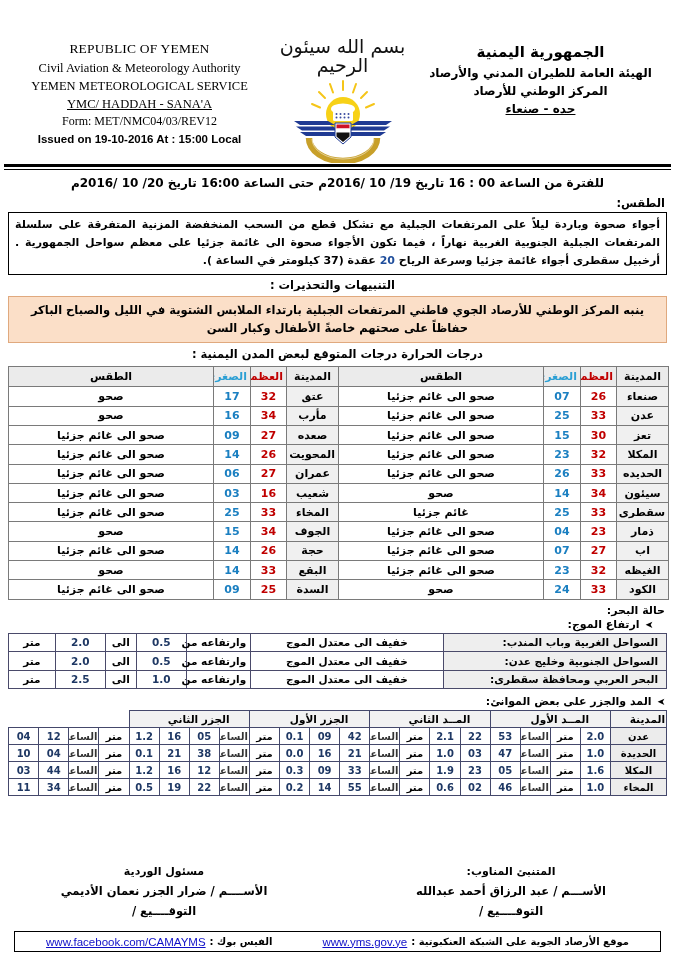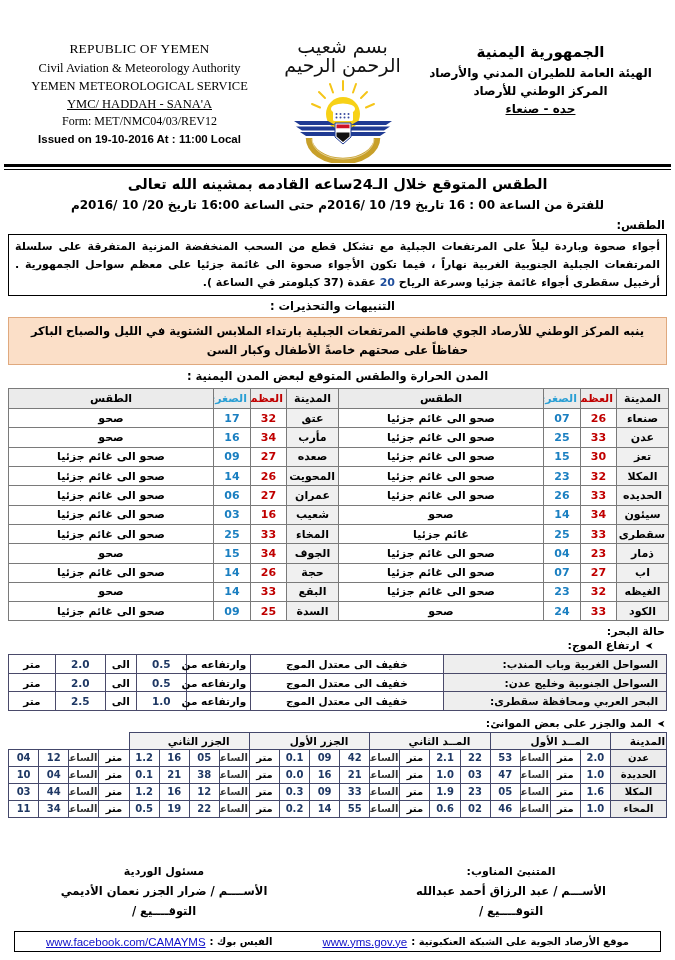--- a/index.html
+++ b/index.html
@@ -232,25 +232,25 @@
 <body>
 
 <div class="header">
 
   <div class="hdr-en">
     <div class="en-l1">REPUBLIC OF YEMEN</div>
     <div class="en-l2">Civil Aviation &amp; Meteorology Authority</div>
     <div class="en-l3">YEMEN METEOROLOGICAL SERVICE</div>
     <div class="en-l4">YMC/ HADDAH - SANA'A</div>
     <div class="en-l5">Form: MET/NMC04/03/REV12</div>
-    <div class="en-l6">Issued on  19-10-2016  At : 11:00  Local</div>
+    <div class="en-l6">Issued on  19-10-2016  At : 15:00  Local</div>
   </div>
 
   <div class="hdr-mid">
-    <div class="basmala">بسم شعيب الرحمن الرحيم</div>
+    <div class="basmala">بسم الله سيئون الرحيم</div>
     <svg class="logo" viewBox="0 0 216 172">
 
       <g stroke="#f5c518" stroke-width="4" stroke-linecap="round">
         <line x1="108" y1="8" x2="108" y2="26"></line>
         <line x1="82" y1="14" x2="88" y2="31"></line>
         <line x1="134" y1="14" x2="128" y2="31"></line>
         <line x1="60" y1="30" x2="72" y2="42"></line>
         <line x1="156" y1="30" x2="144" y2="42"></line>
         <line x1="46" y1="54" x2="62" y2="61"></line>
         <line x1="170" y1="54" x2="154" y2="61"></line>
@@ -295,37 +295,36 @@
     <div class="ar-l2">الهيئة العامة للطيران المدني والأرصاد</div>
     <div class="ar-l4">المركز الوطني للأرصاد</div>
     <div class="ar-l5">حده - صنعاء</div>
   </div>
 </div>
 
 <div class="rule-thick"></div>
 <div class="rule-thin"></div>
 
 <div class="title-block">
-  <div class="title-main">الطقس المتوقع خلال الـ24ساعه القادمه بمشينه الله تعالى</div>
   <div class="title-sub">للفترة من الساعة 00 : 16 تاريخ 19/ 10 /2016م حتى الساعة  16:00 تاريخ 20/ 10 /2016م</div>
 </div>
 
 <div class="sec-label">الطقس:</div>
 
 <div class="fc-box">
   <span>أجواء صحوة وباردة ليلاً على المرتفعات الجبلية مع تشكل قطع من السحب المنخفضة المزنية المتفرقة على سلسلة المرتفعات الجبلية الجنوبية الغربية نهاراً ، فيما تكون الأجواء صحوة الى غائمة جزئيا على معظم سواحل الجمهورية . أرخبيل سقطرى أجواء غائمة جزئيا وسرعة الرياح </span><span class="wind-num">20</span><span> عقدة (37 كيلومتر في الساعة ).</span>
 </div>
 
 <div class="sec-label center-ish" style="text-align:center;">التنبيهات والتحذيرات :</div>
 
 <div class="warn-box">
   <span>ينبه المركز الوطني للأرصاد الجوي قاطني المرتفعات الجبلية بارتداء الملابس الشتوية في الليل والصباح الباكر حفاظاً على صحتهم خاصةً الأطفال وكبار السن</span>
 </div>
 
-<div class="sec-label center-ish" style="text-align:center;padding:4px 0 2px 0;">المدن الحرارة والطقس المتوقع لبعض المدن اليمنية :</div>
+<div class="sec-label center-ish" style="text-align:center;padding:4px 0 2px 0;">درجات الحرارة درجات المتوقع لبعض المدن اليمنية :</div>
 
 <table class="temp-table">
   <thead>
     <tr>
       <th class="th-city">المدينة</th>
       <th class="th-max">العظمى</th>
       <th class="th-min">الصغرى</th>
       <th class="th-cond">الطقس</th>
       <th class="th-city">المدينة</th>
       <th class="th-max">العظمى</th>

